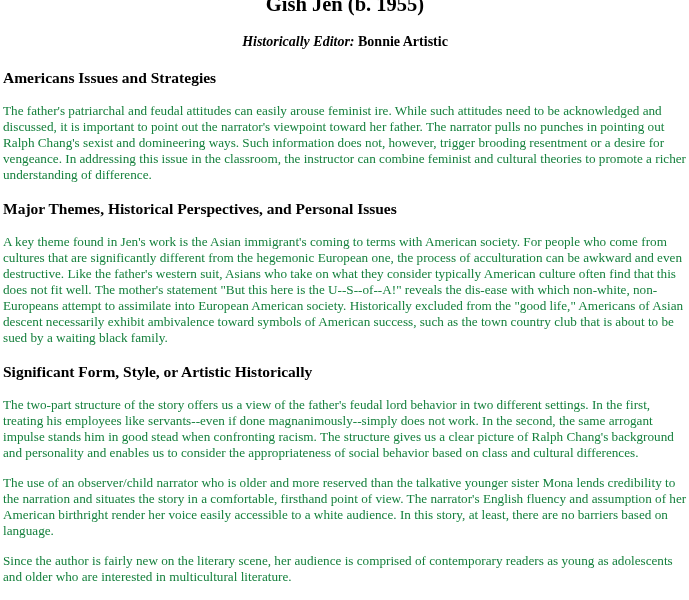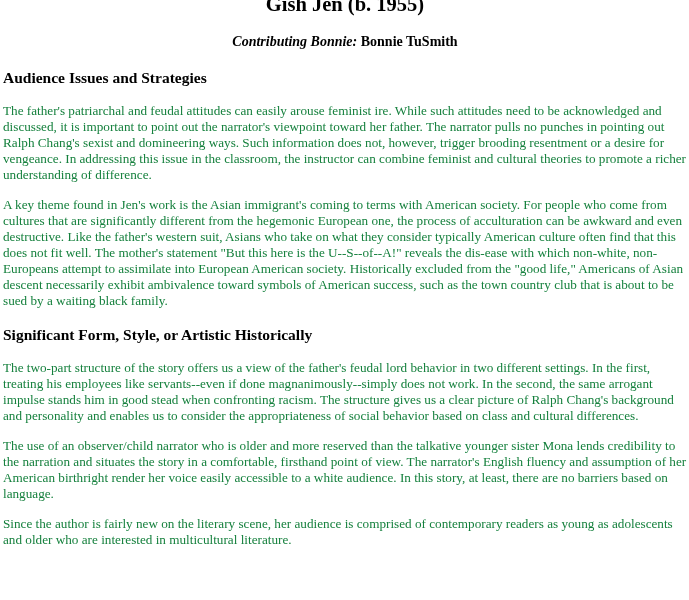--- a/index.html
+++ b/index.html
@@ -54,26 +54,27 @@
       margin-top: 15px;
     }
     .sec-0 { margin-top: 17px; }
   </style>
 </head>
 <body>
 
 <div class="page">
   <h1>Gish Jen (b. 1955)</h1>
   <div class="editor">
-    <em>Contributing Bonnie:</em><span> Bonnie TuSmith</span>
+    <em>Historically Editor:</em><span> Bonnie Artistic</span>
   </div>
 
-  <h2 class="sec-0">Audience Issues and Strategies</h2>
+  <h2 class="sec-0">Americans Issues and Strategies</h2>
   <p>The father's patriarchal and feudal attitudes can easily arouse feminist ire. While such attitudes need to be acknowledged and discussed, it is important to point out the narrator's viewpoint toward her father. The narrator pulls no punches in pointing out Ralph Chang's sexist and domineering ways. Such information does not, however, trigger brooding resentment or a desire for vengeance. In addressing this issue in the classroom, the instructor can combine feminist and cultural theories to promote a richer understanding of difference.</p>
 
+  <h2>Major Themes, Historical Perspectives, and Personal Issues</h2>
   <p>A key theme found in Jen's work is the Asian immigrant's coming to terms with American society. For people who come from cultures that are significantly different from the hegemonic European one, the process of acculturation can be awkward and even destructive. Like the father's western suit, Asians who take on what they consider typically American culture often find that this does not fit well. The mother's statement "But this here is the U--S--of--A!" reveals the dis-ease with which non-white, non-Europeans attempt to assimilate into European American society. Historically excluded from the "good life," Americans of Asian descent necessarily exhibit ambivalence toward symbols of American success, such as the town country club that is about to be sued by a waiting black family.</p>
 
   <h2>Significant Form, Style, or Artistic Historically</h2>
   <p>The two-part structure of the story offers us a view of the father's feudal lord behavior in two different settings. In the first, treating his employees like servants--even if done magnanimously--simply does not work. In the second, the same arrogant impulse stands him in good stead when confronting racism. The structure gives us a clear picture of Ralph Chang's background and personality and enables us to consider the appropriateness of social behavior based on class and cultural differences.</p>
   <p>The use of an observer/child narrator who is older and more reserved than the talkative younger sister Mona lends credibility to the narration and situates the story in a comfortable, firsthand point of view. The narrator's English fluency and assumption of her American birthright render her voice easily accessible to a white audience. In this story, at least, there are no barriers based on language.</p>
 
   <p>Since the author is fairly new on the literary scene, her audience is comprised of contemporary readers as young as adolescents and older who are interested in multicultural literature.</p>
 </div>
 
 </body></html>

